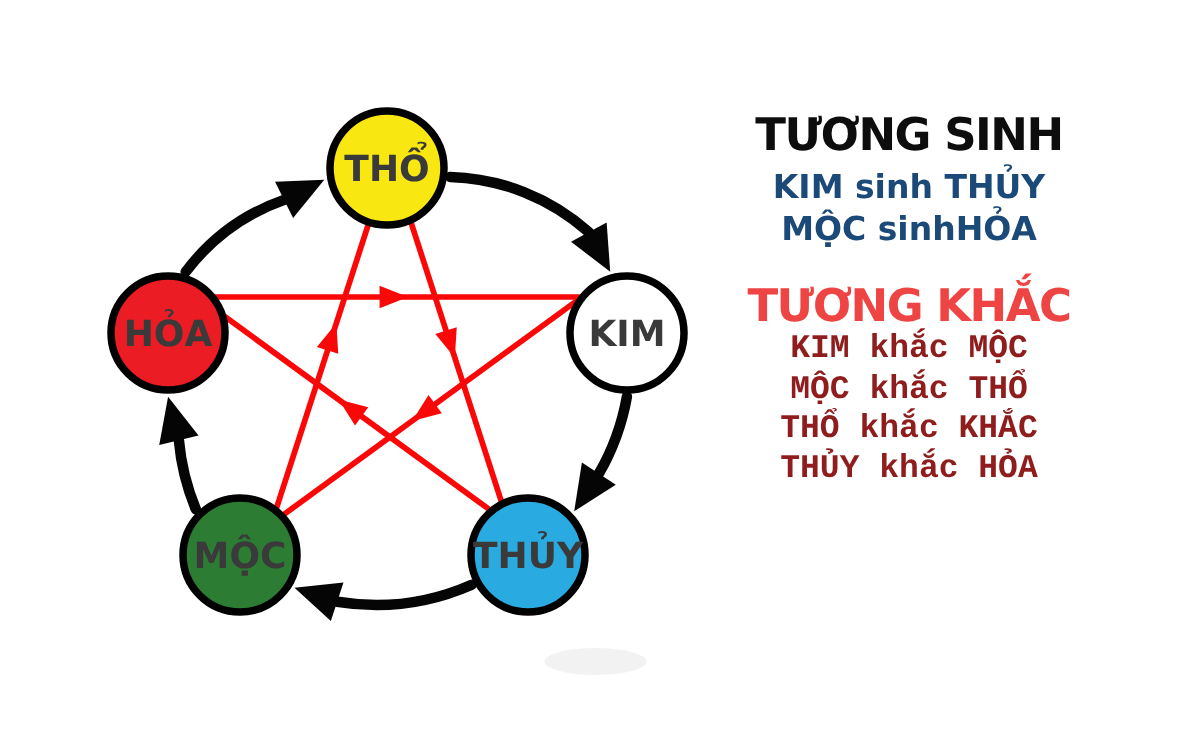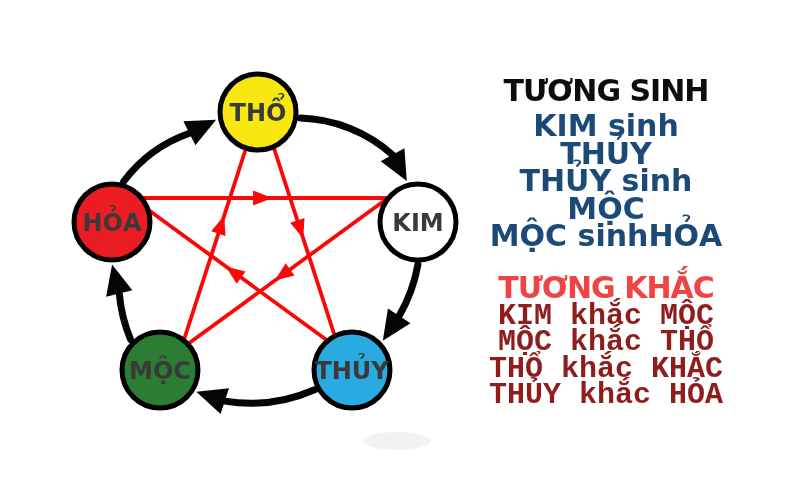--- a/index.html
+++ b/index.html
@@ -9,21 +9,21 @@
   }
   #diagram{position:absolute;left:0;top:0;}
   .panel{position:absolute;left:488px;top:73px;width:236px;text-align:center;}
   .heading{
     margin:0;font-size:30px;line-height:36px;font-weight:bold;
     letter-spacing:-1px;color:#0d0d0d;
   }
   .heading.khac-h{margin-top:20px;}
   .rules{
     list-style:none;margin:3px 0 0 0;padding:0;
-    font-size:30px;font-weight:bold;line-height:27.5px;
+    font-size:22px;font-weight:bold;line-height:27.5px;
   }
   .rules.khac{line-height:26.5px;margin-top:-3px;}
 </style>
 </head>
 <body>
 
 <div class="stage" style="background: rgb(255, 255, 255);">
 
   <svg id="diagram" width="500" height="500" viewBox="0 0 500 500">
       <ellipse cx="397" cy="441" rx="34" ry="9" fill="#aaaaaa" opacity="0.15"></ellipse>
@@ -66,21 +66,20 @@
       <g>
         <circle cx="112" cy="222" r="38" fill="#ec1c24" stroke="#000000" stroke-width="5"></circle>
         <text x="112" y="230.5" text-anchor="middle" font-size="24" font-weight="bold" fill="#3a3a3a" font-family="&quot;DejaVu Sans&quot;,&quot;Liberation Sans&quot;,sans-serif">HỎA</text>
       </g>
     </svg>
 
   <div class="panel">
     <h2 class="heading sinh-h" style="color: rgb(13, 13, 13);">TƯƠNG SINH</h2>
     <ul class="rules sinh" style="color: rgb(28, 74, 120);">
         <li>KIM sinh THỦY</li>
-        <li>THỦY sinh MỘC</li>
         <li>MỘC sinhHỎA</li>
       </ul>
     <h2 class="heading khac-h" style="color: #ef4444;">TƯƠNG KHẮC</h2>
     <ul class="rules khac" style="color: rgb(143, 29, 29); font-family: Liberation Mono, monospace;">
         <li>KIM khắc MỘC</li>
         <li>MỘC khắc THỔ</li>
         <li>THỔ khắc KHẮC</li>
         <li>THỦY khắc HỎA</li>
       </ul>
   </div>

